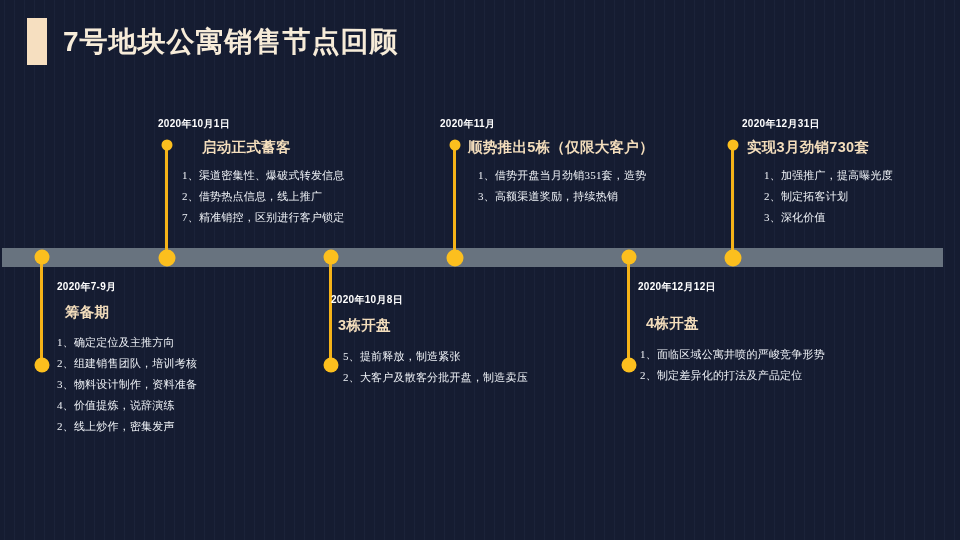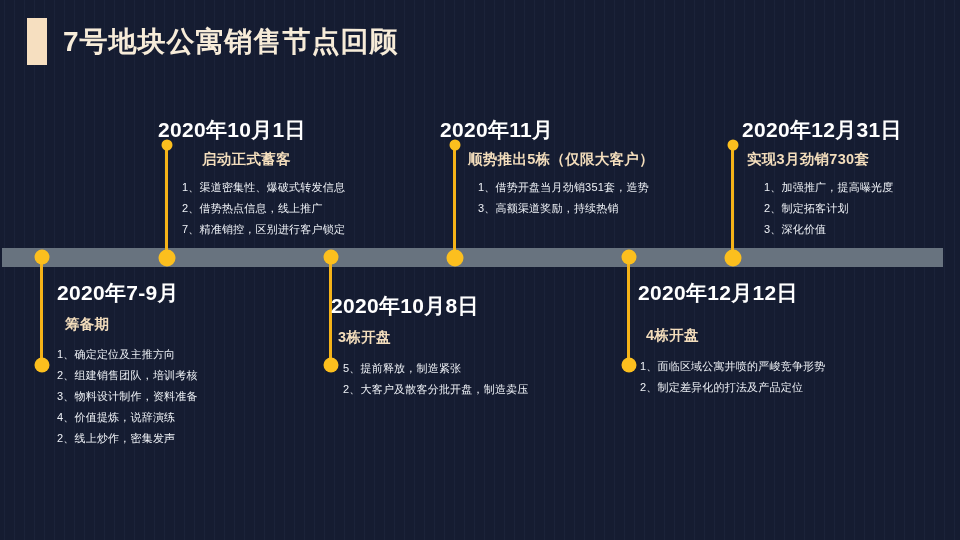--- a/index.html
+++ b/index.html
@@ -98,38 +98,39 @@
     height: 15px;
     transform: translate(-50%, 50%);
   }
 
   
   .entry {
     position: absolute;
   }
   .entry .date {
     color: #ffffff;
-    font-size: 21px;
+    font-size: 10px;
     font-weight: bold;
     letter-spacing: 0.3px;
     white-space: nowrap;
     line-height: 1.1;
   }
   .entry .heading {
     color: #f3ddbc;
     font-size: 14.5px;
     font-weight: bold;
     letter-spacing: 0.3px;
     white-space: nowrap;
     line-height: 1.1;
   }
   .entry .bullets {
     list-style: none;
     margin: 12px;
     padding: 0;
+    font-family: Liberation Serif, serif;
   }
   .entry .bullets li {
     color: #eef1f6;
     font-size: 11px;
     line-height: 21px;
     white-space: nowrap;
     letter-spacing: 0.2px;
   }
 </style>
 </head>

